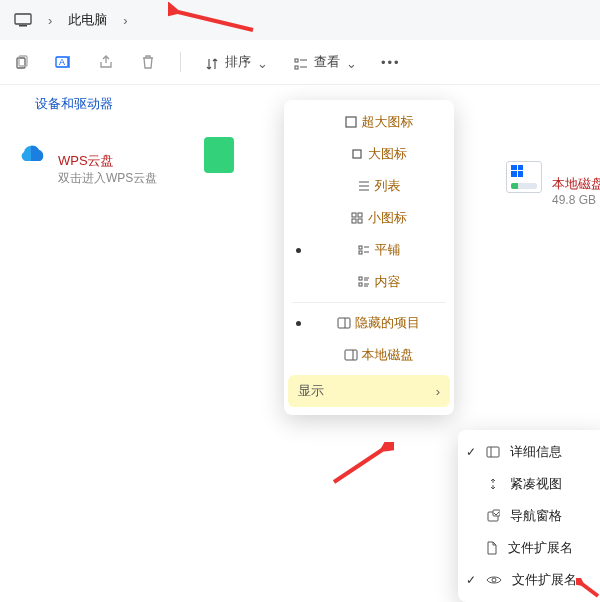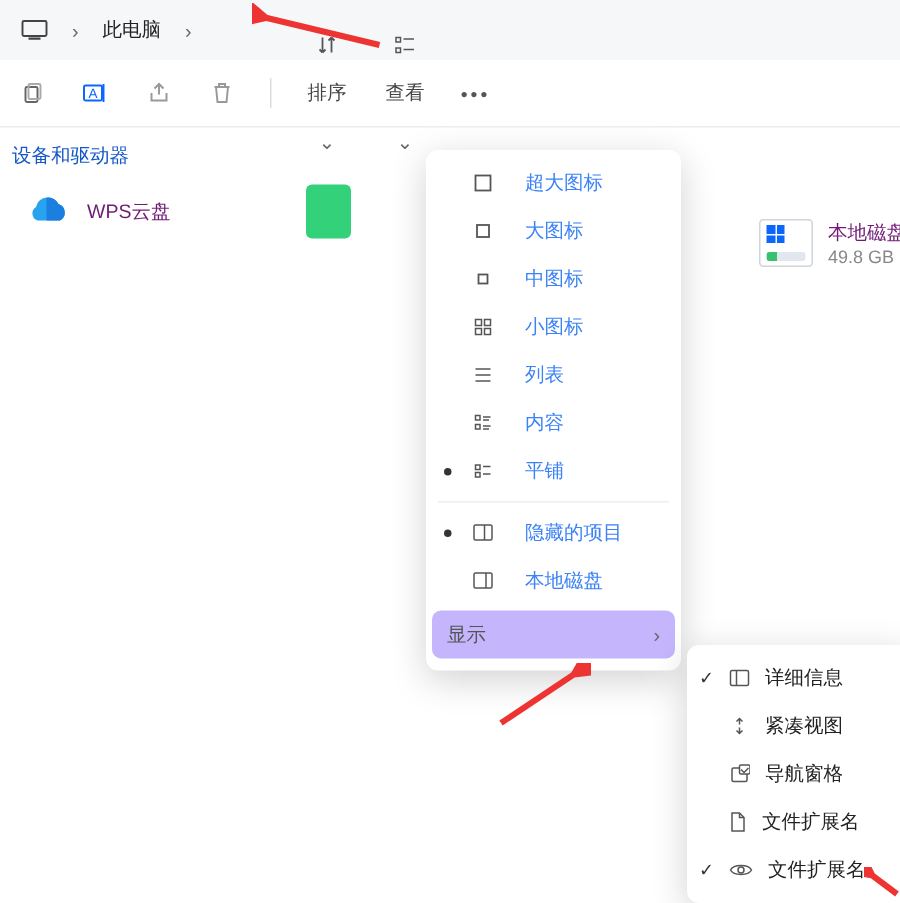--- a/index.html
+++ b/index.html
@@ -3,39 +3,39 @@
 <meta charset="utf-8">
 <style>
   html,body{margin:0;padding:0;font-family:"Segoe UI","Microsoft YaHei",sans-serif;font-size:13px;color:#222;background:#fff;width:600px;height:602px;overflow:hidden;position:relative;}
   .breadcrumb{display:flex;align-items:center;height:40px;background:#f6f7f9;padding:0 6px;}
   .bc-item{padding:4px 8px;display:flex;align-items:center;gap:4px;cursor:default;}
   .chev{color:#666;}
   .toolbar{display:flex;align-items:center;height:44px;padding:0 8px;gap:14px;border-bottom:1px solid #eee;}
   .tbtn{width:28px;height:28px;display:flex;align-items:center;justify-content:center;color:#555;border-radius:4px;}
   .tbtn.blue{color:#0a66ff;}
   .tsep{width:1px;height:20px;background:#ddd;margin:0 4px;}
-  .tdrop{display:flex;align-items:center;gap:16px;color:#444;padding:4px 6px;flex-direction:column;}
-  .section-title{color:#1558c7;padding:10px 8px 6px 8px;}
+  .tdrop{display:flex;align-items:flex-end;gap:6px;color:#444;padding:4px 6px;}
+  .section-title{color:#1558c7;padding:10px 8px 6px 8px;margin-left:27px;}
   .drives{display:flex;gap:20px;padding:4px 14px;}
   .drive{display:flex;align-items:center;gap:10px;min-width:170px;}
-  .drive .title{font-size:13px;color:#701a75;}
+  .drive .title{font-size:13px;color:#b91c1c;margin-top:29px;}
   .drive .sub{font-size:12px;color:#888;}
   .cloud-ico{width:34px;height:28px;}
   .green-sq{width:30px;height:36px;background:#33d17a;border-radius:4px;}
   .local-ico{width:34px;height:30px;position:relative;border:1px solid #cfd4dc;border-radius:3px;background:#fff;}
   .local-ico .win{position:absolute;top:3px;left:4px;width:12px;height:12px;display:grid;grid-template-columns:1fr 1fr;grid-template-rows:1fr 1fr;gap:1px;}
   .local-ico .win div{background:#0a66ff;}
   .local-ico .bar{position:absolute;bottom:3px;left:4px;right:4px;height:6px;background:#e2e6ee;border-radius:2px;overflow:hidden;}
   .local-ico .bar i{display:block;height:100%;width:25%;background:#39c26d;}
   .ctx{position:absolute;top:100px;left:284px;width:170px;background:#fff;border-radius:8px;box-shadow:0 6px 24px rgba(0,0,0,.18);padding:6px 0;z-index:10;}
-  .ctx .item{display:flex;align-items:center;gap:20px;height:32px;padding:0 12px 0 30px;position:relative;cursor:default;font-size:13px;color:#3b82f6;}
+  .ctx .item{display:flex;align-items:center;gap:3px;height:32px;padding:0 12px 0 30px;position:relative;cursor:default;font-size:13px;color:#a16207;justify-content:center;}
   .ctx .sep{height:1px;background:#eee;margin:4px 8px;}
   .ctx .dot{position:absolute;left:12px;width:5px;height:5px;border-radius:50%;background:#333;}
   .ctx .ico{width:16px;display:flex;justify-content:center;color:#444;}
-  .ctx .foot{display:flex;align-items:center;justify-content:space-between;margin:4px 4px 2px 4px;padding:0 10px;height:32px;background:#c4b5fd;border-radius:6px;color:#555;}
+  .ctx .foot{display:flex;align-items:center;justify-content:space-between;margin:4px 4px 2px 4px;padding:0 10px;height:32px;background:#fef9c3;border-radius:6px;color:#555;}
   .sub2{position:absolute;top:430px;left:458px;width:150px;background:#fff;border-radius:8px;box-shadow:0 6px 24px rgba(0,0,0,.18);padding:6px 0;z-index:11;}
   .sub2 .item{display:flex;align-items:center;gap:10px;height:32px;padding:0 10px 0 28px;position:relative;font-size:13px;color:#222;}
   .sub2 .chk{position:absolute;left:8px;color:#333;font-size:12px;}
   .arrow{position:absolute;z-index:20;pointer-events:none;}
   .arrow.a1{top:2px;left:168px;}
   .arrow.a2{top:442px;left:324px;}
   .arrow.a3{top:578px;left:576px;}
   svg{display:block;}
 </style>
 </head>
@@ -101,20 +101,21 @@
 
 <div class="section-title">设备和驱动器</div>
 <div class="drives">
   <div class="drive">
     <svg class="cloud-ico" viewBox="0 0 34 28">
         <path d="M26 20a6 6 0 0 0-1-11 8 8 0 0 0-15 2 5 5 0 0 0 1 9z" fill="#2aa3ef"></path>
         <path d="M26 20a6 6 0 0 0-1-11 8 8 0 0 0-8-4v15z" fill="#1b7fe0"></path>
       </svg>
     <div>
       <div class="title">WPS云盘</div>
+      <div class="sub">双击进入WPS云盘</div>
     </div>
   </div>
   <div class="drive" style="min-width:40px;">
     <div class="green-sq"></div>
   </div>
 </div>
 <div style="position:absolute;top:162px;left:442px;color:#555;">题</div>
 
 <div class="drive" style="position:absolute;top:146px;left:506px;">
   <div class="local-ico">
@@ -147,70 +148,62 @@
       <span class="ico">
         <svg width="14" height="14">
           <rect x="3" y="3" width="8" height="8" fill="none" stroke="#555" stroke-width="1.2"></rect>
         </svg>
       </span>
       <span>大图标</span>
     </div>
   <div class="item">
       <span class="ico">
         <svg width="14" height="14">
-          <rect x="4" y="4" width="6" height="6" fill="none" stroke="#555" stroke-width="1.2"></rect>
-        </svg>
-      </span>
-      <span>中图标</span>
+          <line x1="2" y1="3" x2="12" y2="3" stroke="#555"></line>
+          <line x1="2" y1="7" x2="12" y2="7" stroke="#555"></line>
+          <line x1="2" y1="11" x2="12" y2="11" stroke="#555"></line>
+        </svg>
+      </span>
+      <span>列表</span>
     </div>
   <div class="item">
       <span class="ico">
         <svg width="14" height="14">
           <rect x="2" y="2" width="4" height="4" fill="none" stroke="#555"></rect>
           <rect x="8" y="2" width="4" height="4" fill="none" stroke="#555"></rect>
           <rect x="2" y="8" width="4" height="4" fill="none" stroke="#555"></rect>
           <rect x="8" y="8" width="4" height="4" fill="none" stroke="#555"></rect>
         </svg>
       </span>
       <span>小图标</span>
     </div>
   <div class="item">
-      <span class="ico">
-        <svg width="14" height="14">
-          <line x1="2" y1="3" x2="12" y2="3" stroke="#555"></line>
-          <line x1="2" y1="7" x2="12" y2="7" stroke="#555"></line>
-          <line x1="2" y1="11" x2="12" y2="11" stroke="#555"></line>
-        </svg>
-      </span>
-      <span>列表</span>
+      <span class="dot"></span>
+      <span class="ico">
+        <svg width="14" height="14">
+          <rect x="2" y="3" width="3" height="3" fill="none" stroke="#555"></rect>
+          <line x1="7" y1="4" x2="12" y2="4" stroke="#555"></line>
+          <rect x="2" y="8" width="3" height="3" fill="none" stroke="#555"></rect>
+          <line x1="7" y1="9" x2="12" y2="9" stroke="#555"></line>
+        </svg>
+      </span>
+      <span>平铺</span>
     </div>
   <div class="item">
       <span class="ico">
         <svg width="14" height="14">
           <rect x="2" y="2" width="3" height="3" fill="none" stroke="#555"></rect>
           <line x1="7" y1="3" x2="12" y2="3" stroke="#555"></line>
           <line x1="7" y1="5" x2="11" y2="5" stroke="#555"></line>
           <rect x="2" y="8" width="3" height="3" fill="none" stroke="#555"></rect>
           <line x1="7" y1="9" x2="12" y2="9" stroke="#555"></line>
           <line x1="7" y1="11" x2="11" y2="11" stroke="#555"></line>
         </svg>
       </span>
       <span>内容</span>
-    </div>
-  <div class="item">
-      <span class="dot"></span>
-      <span class="ico">
-        <svg width="14" height="14">
-          <rect x="2" y="3" width="3" height="3" fill="none" stroke="#555"></rect>
-          <line x1="7" y1="4" x2="12" y2="4" stroke="#555"></line>
-          <rect x="2" y="8" width="3" height="3" fill="none" stroke="#555"></rect>
-          <line x1="7" y1="9" x2="12" y2="9" stroke="#555"></line>
-        </svg>
-      </span>
-      <span>平铺</span>
     </div>
   <div class="sep"></div>
   <div class="item">
       <span class="dot"></span>
       <span class="ico">
         <svg width="14" height="12">
           <rect x="1" y="1" width="12" height="10" rx="1" fill="none" stroke="#555"></rect>
           <line x1="8" y1="1" x2="8" y2="11" stroke="#555"></line>
         </svg>
       </span>

